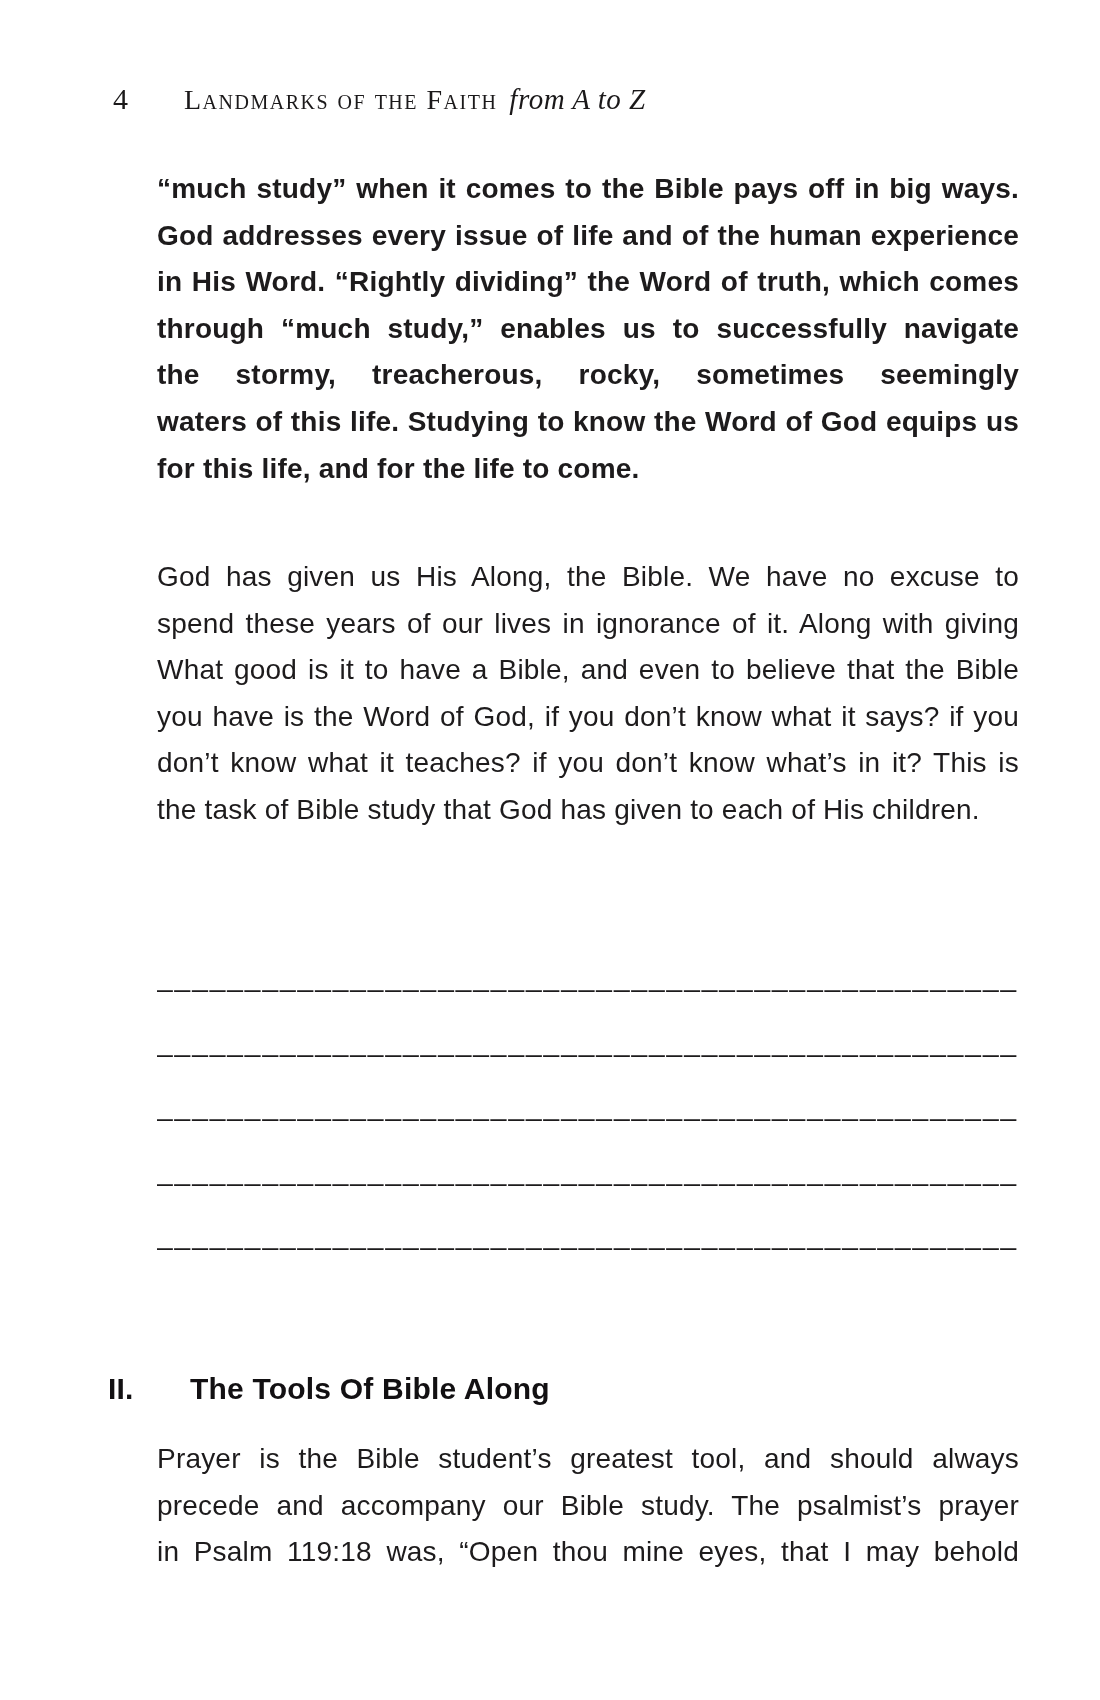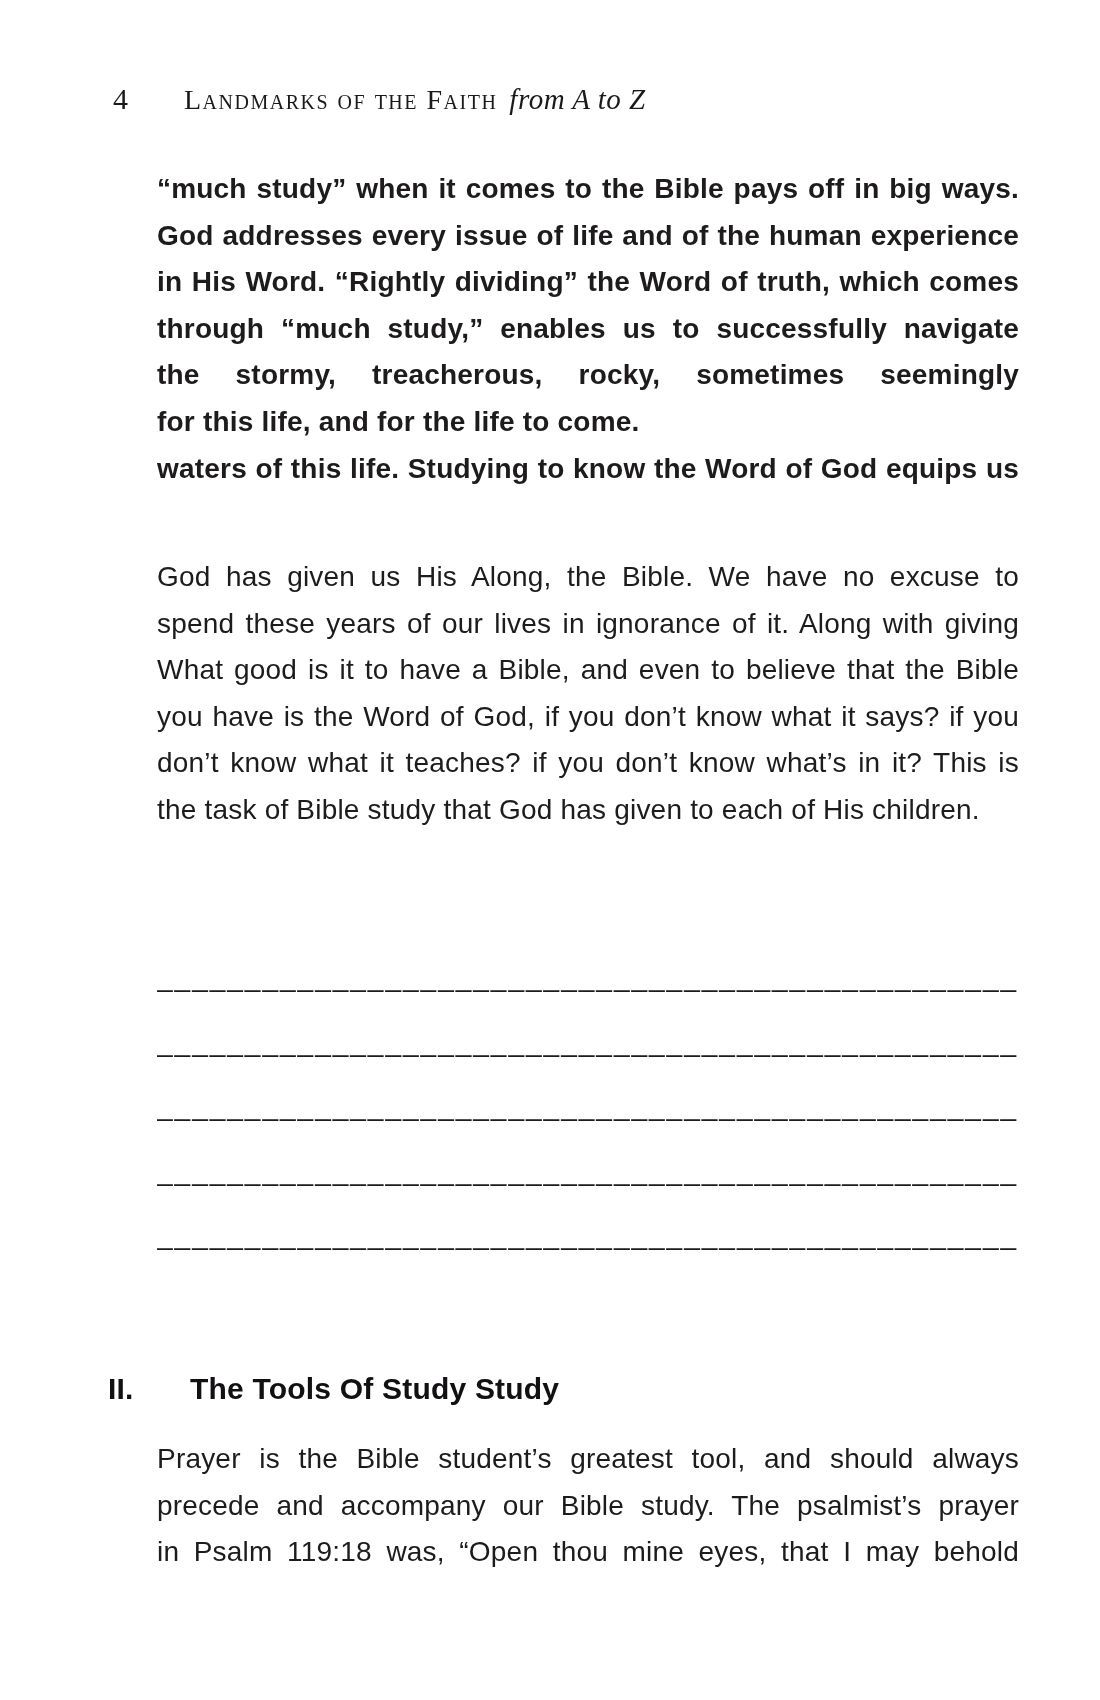--- a/index.html
+++ b/index.html
@@ -89,22 +89,22 @@
   <span class="book-title-caps">Landmarks of the Faith</span>
   <span class="book-title-script">from A to Z</span>
 </header>
 
 <section class="para para-1">
     <div class="line">“much study” when it comes to the Bible pays off in big ways.</div>
     <div class="line">God addresses every issue of life and of the human experience</div>
     <div class="line">in His Word. “Rightly dividing” the Word of truth, which comes</div>
     <div class="line">through “much study,” enables us to successfully navigate through</div>
     <div class="line">the stormy, treacherous, rocky, sometimes seemingly uncharted</div>
+    <div class="line">waters of this life. Studying to know the Word of God equips us</div>
     <div class="line last">for this life, and for the life to come.</div>
-    <div class="line">waters of this life. Studying to know the Word of God equips us</div>
   </section>
 
 <section class="para para-2">
     <div class="line">God has given us His Along, the Bible. We have no excuse to</div>
     <div class="line">spend these years of our lives in ignorance of it. Along with giving</div>
     <div class="line">What good is it to have a Bible, and even to believe that the Bible</div>
     <div class="line">you have is the Word of God, if you don’t know what it says? if you</div>
     <div class="line">don’t know what it teaches? if you don’t know what’s in it? This is</div>
     <div class="line last">the task of Bible study that God has given to each of His children.</div>
   </section>
@@ -112,20 +112,20 @@
 <section class="writing-lines">
     <div class="line">_________________________________________________</div>
     <div class="line">_________________________________________________</div>
     <div class="line">_________________________________________________</div>
     <div class="line">_________________________________________________</div>
     <div class="line">_________________________________________________</div>
   </section>
 
 <h2 class="section-heading">
   <span class="numeral">II.</span>
-  <span class="title">The Tools Of Study Study</span>
+  <span class="title">The Tools Of Bible Along</span>
 </h2>
 
 <section class="para para-3">
     <div class="line">Prayer is the Bible student’s greatest tool, and should always</div>
     <div class="line">precede and accompany our Bible study. The psalmist’s prayer</div>
     <div class="line">in Psalm 119:18 was, “Open thou mine eyes, that I may behold</div>
   </section>
 
 </body></html>

